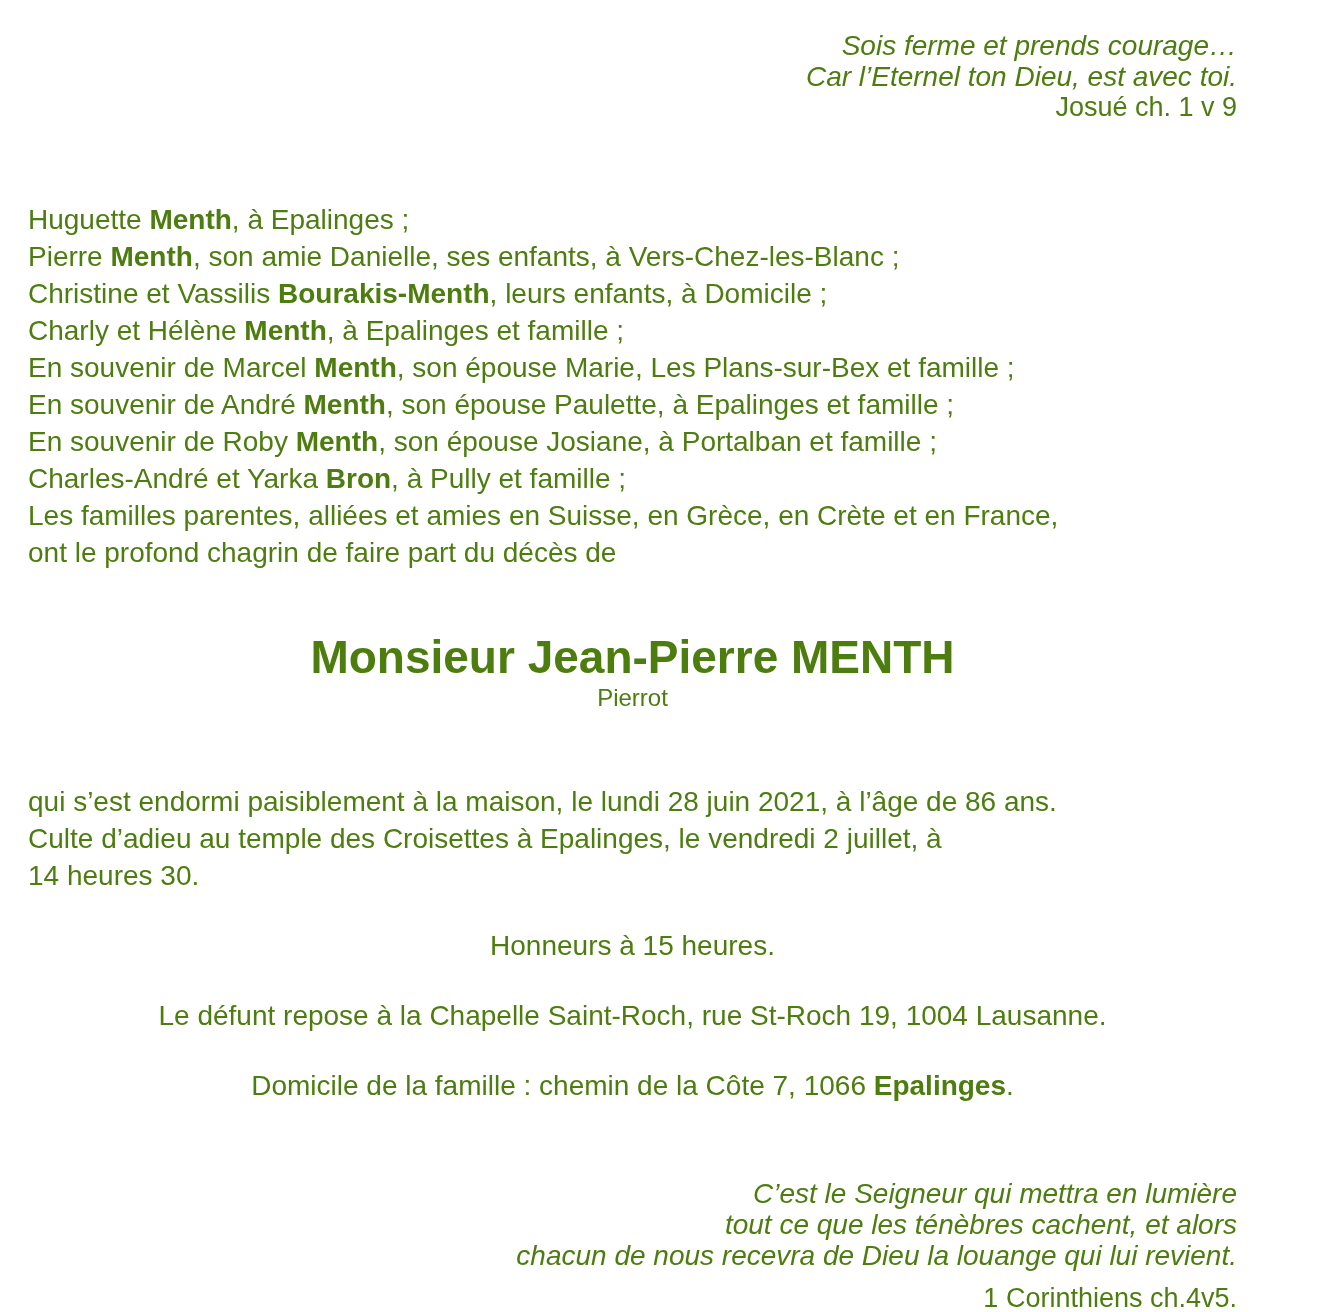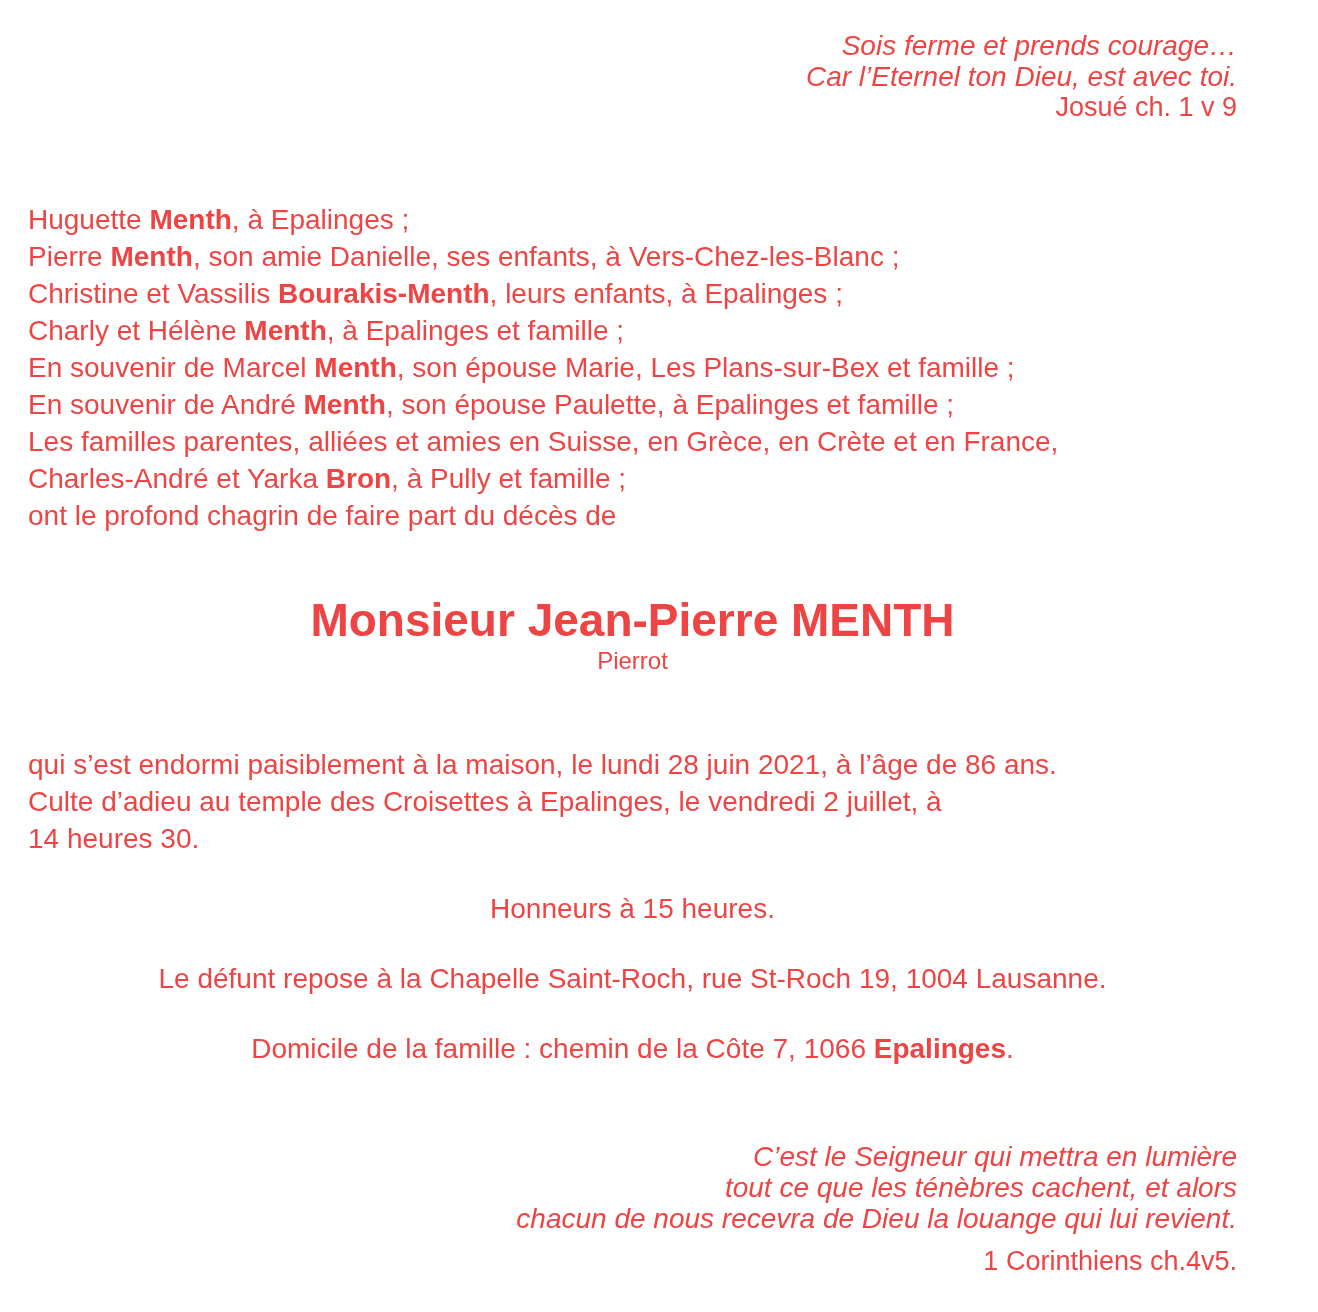--- a/index.html
+++ b/index.html
@@ -5,21 +5,21 @@
   html, body {
     margin: 0;
     padding: 0;
     background: #ffffff;
   }
   .page {
     position: relative;
     width: 1318px;
     height: 1312px;
     background: #ffffff;
-    color: #ef4444;
+    color: #4d7c0f;
     font-family: "Liberation Sans", "DejaVu Sans", sans-serif;
     overflow: hidden;
   }
   .content {
     padding: 30px 81px 0 28px;
   }
   .line { white-space: nowrap; }
 
   
   .top-quote {
@@ -81,26 +81,27 @@
 
     <div class="top-quote">
       <div class="line quote-italic">Sois ferme et prends courage…</div>
       <div class="line quote-italic">Car l’Eternel ton Dieu, est avec toi.</div>
       <div class="line quote-ref">Josué ch. 1 v 9</div>
     </div>
 
     <div class="family-list">
       <div class="line"><span>Huguette </span><span class="bold">Menth</span><span>, à Epalinges ;</span></div>
       <div class="line"><span>Pierre </span><span class="bold">Menth</span><span>, son amie Danielle, ses enfants, à Vers-Chez-les-Blanc ;</span></div>
-      <div class="line"><span>Christine et Vassilis </span><span class="bold">Bourakis-Menth</span><span>, leurs enfants, à Epalinges ;</span></div>
+      <div class="line"><span>Christine et Vassilis </span><span class="bold">Bourakis-Menth</span><span>, leurs enfants, à Domicile ;</span></div>
       <div class="line"><span>Charly et Hélène </span><span class="bold">Menth</span><span>, à Epalinges et famille ;</span></div>
       <div class="line"><span>En souvenir de Marcel </span><span class="bold">Menth</span><span>, son épouse Marie, Les Plans-sur-Bex et famille ;</span></div>
       <div class="line"><span>En souvenir de André </span><span class="bold">Menth</span><span>, son épouse Paulette, à Epalinges et famille ;</span></div>
+      <div class="line"><span>En souvenir de Roby </span><span class="bold">Menth</span><span>, son épouse Josiane, à Portalban et famille ;</span></div>
+      <div class="line"><span>Charles-André et Yarka </span><span class="bold">Bron</span><span>, à Pully et famille ;</span></div>
       <div class="line"><span>Les familles parentes, alliées et amies en Suisse, en Grèce, en Crète et en France,</span></div>
-      <div class="line"><span>Charles-André et Yarka </span><span class="bold">Bron</span><span>, à Pully et famille ;</span></div>
       <div class="line"><span>ont le profond chagrin de faire part du décès de</span></div>
     </div>
 
     <div class="title-block">
       <div class="deceased-title">Monsieur Jean-Pierre MENTH</div>
       <div class="deceased-nickname">Pierrot</div>
     </div>
 
     <div class="details">
       <div class="para">

